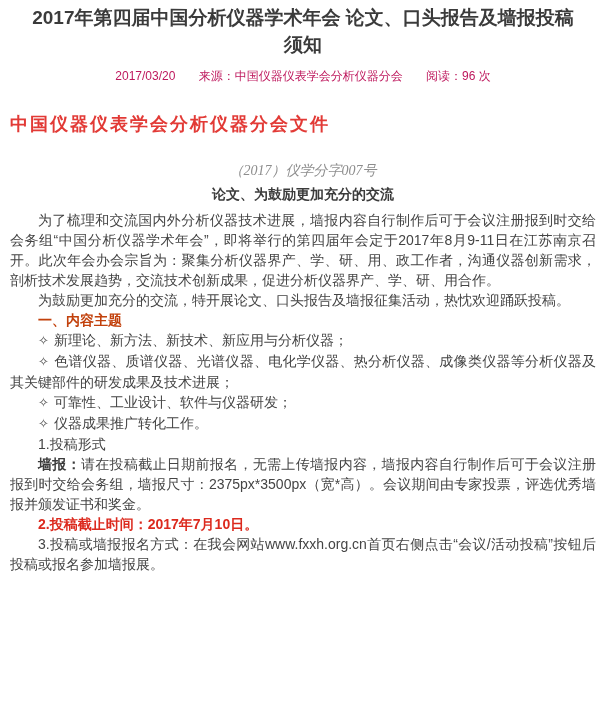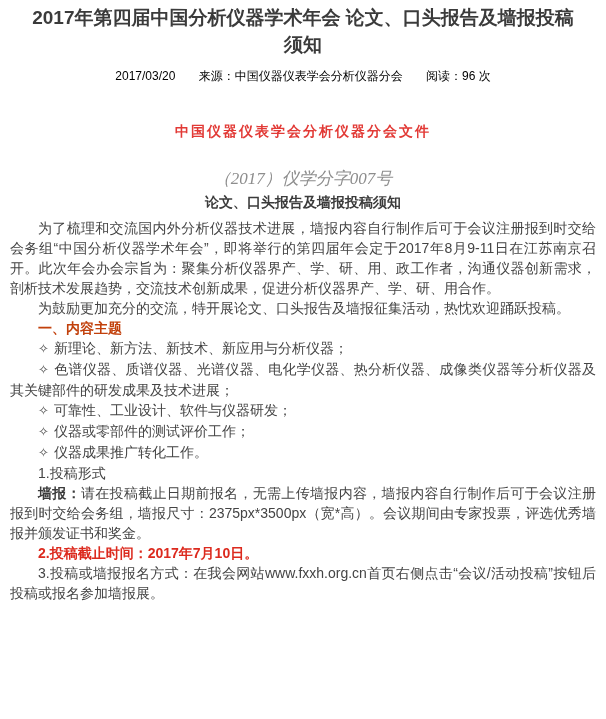--- a/index.html
+++ b/index.html
@@ -24,39 +24,39 @@
     font-weight: bold;
     color: #3b3b3b;
     text-align: center;
     margin: 0 18px;
   }
   .meta {
     margin-top: 10px;
     text-align: center;
     font-size: 12px;
     line-height: 16px;
-    color: #000000;
+    color: #be185d;
   }
   .meta span { margin: 0 10px; }
   .red-header {
-    margin-top: 34px;
-    text-align: center;
+    margin-top: 26px;
+    text-align: left;
     font-family: "Liberation Serif", "DejaVu Serif", serif;
-    font-size: 14px;
+    font-size: 18px;
     line-height: 28px;
     font-weight: bold;
     letter-spacing: 2px;
     color: #e23a36;
   }
   .doc-no {
     margin-top: 24px;
     text-align: center;
     font-family: "Liberation Serif", "DejaVu Serif", serif;
     font-style: italic;
-    font-size: 17px;
+    font-size: 14px;
     line-height: 17px;
     color: #8d8d8d;
   }
   .subtitle {
     margin-top: 14px;
     text-align: center;
     font-size: 14px;
     line-height: 20px;
     font-weight: bold;
     color: #3b3b3b;
@@ -90,33 +90,32 @@
   <div class="meta">
     <span>2017/03/20</span>
     <span>来源：中国仪器仪表学会分析仪器分会</span>
     <span>阅读：96 次</span>
   </div>
 
   <div class="red-header">中国仪器仪表学会分析仪器分会文件</div>
 
   <div class="doc-no">（2017）仪学分字007号</div>
 
-  <div class="subtitle s2">论文、口头报告及墙报投稿须知</div>
+  <div class="subtitle s2">论文、为鼓励更加充分的交流</div>
 
   <div class="body-block">
 
     <p class="p">为了梳理和交流国内外分析仪器技术进展，墙报内容自行制作后可于会议注册报到时交给会务组“中国分析仪器学术年会”，即将举行的第四届年会定于2017年8月9-11日在江苏南京召开。此次年会办会宗旨为：聚集分析仪器界产、学、研、用、政工作者，沟通仪器创新需求，剖析技术发展趋势，交流技术创新成果，促进分析仪器界产、学、研、用合作。</p>
     <p class="p">为鼓励更加充分的交流，特开展论文、口头报告及墙报征集活动，热忱欢迎踊跃投稿。</p>
 
     <p class="p bold">一、内容主题</p>
 
     <p class="p"><span class="bullet">✧</span><span>新理论、新方法、新技术、新应用与分析仪器；</span></p>
     <p class="p"><span class="bullet">✧</span><span>色谱仪器、质谱仪器、光谱仪器、电化学仪器、热分析仪器、成像类仪器等分析仪器及其关键部件的研发成果及技术进展；</span></p>
     <p class="p"><span class="bullet">✧</span><span>可靠性、工业设计、软件与仪器研发；</span></p>
-    <p class="p"><span class="bullet">✧</span><span>仪器或零部件的测试评价工作；</span></p>
     <p class="p"><span class="bullet">✧</span><span>仪器成果推广转化工作。</span></p>
 
     <p class="p">1.投稿形式</p>
 
 
 
     <p class="p"><b class="lead">墙报：</b><span>请在投稿截止日期前报名，无需上传墙报内容，墙报内容自行制作后可于会议注册报到时交给会务组，墙报尺寸：2375px*3500px（宽*高）。会议期间由专家投票，评选优秀墙报并颁发证书和奖金。</span></p>
 
     <p class="p deadline">2.投稿截止时间：2017年7月10日。</p>
 

